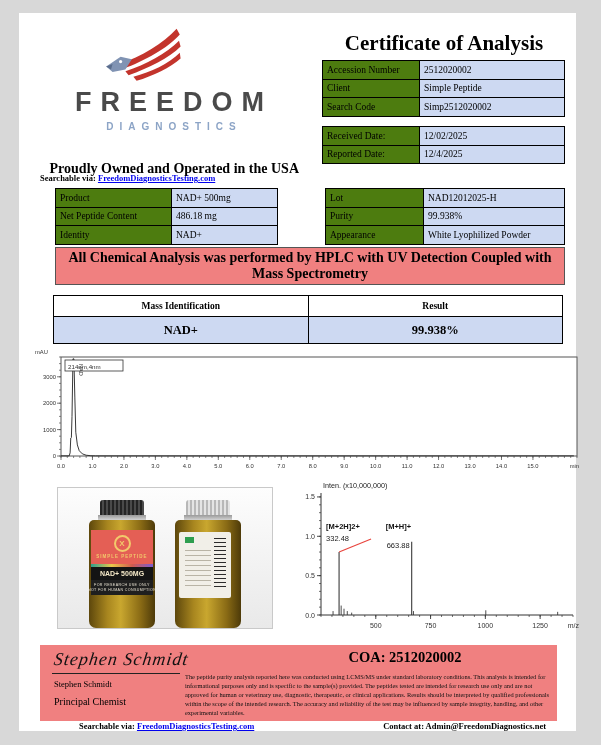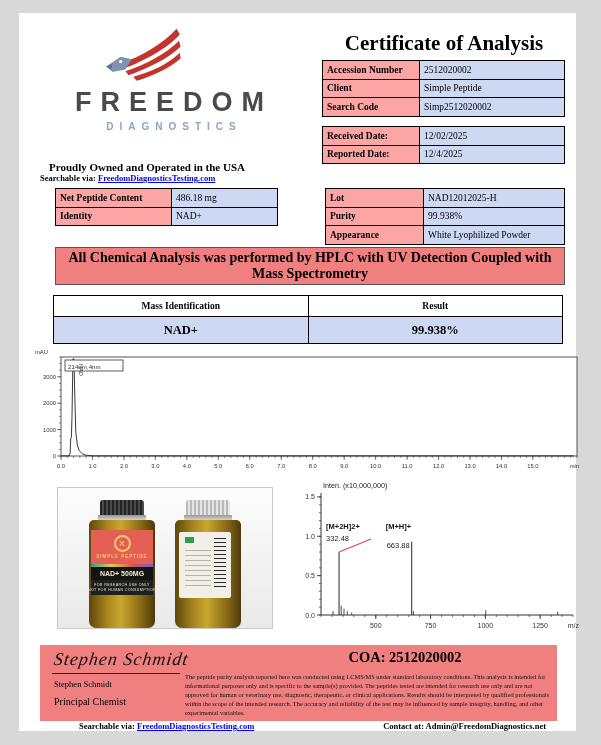--- a/index.html
+++ b/index.html
@@ -7,31 +7,31 @@
        font-family:"Liberation Serif",serif;}
   .page{position:absolute;left:19px;top:13px;width:557px;height:718px;background:#fff;}
 
   
   .logo-block{position:absolute;left:30px;top:14px;width:250px;text-align:center;}
   .eagle{margin-left:54px;display:block;}
   .brand{font-family:"Liberation Sans",sans-serif;font-weight:bold;font-size:27px;
          letter-spacing:9px;color:#4a4a4a;margin-top:2px;white-space:nowrap;}
   .brand-sub{font-family:"Liberation Sans",sans-serif;font-weight:bold;font-size:10px;
          letter-spacing:6px;color:#8ca4c6;margin-top:3px;white-space:nowrap;}
-  .tagline{position:absolute;left:30px;top:148px;width:250px;text-align:left;
-         font-size:11px;font-weight:bold;color:#000;}
+  .tagline{position:absolute;left:30px;top:148px;width:250px;text-align:right;
+         font-size:14px;font-weight:bold;color:#000;}
   .searchable-top{position:absolute;left:21px;top:160px;font-size:8.5px;font-weight:bold;}
   a.doclink{color:#0000ee;text-decoration:underline;font-weight:bold;}
 
   
   .title{position:absolute;left:300px;top:18px;width:250px;text-align:center;
          font-size:21px;font-weight:bold;color:#000;}
   table{border-collapse:collapse;font-family:"Liberation Serif",serif;}
   td{border:1px solid #000;padding:1px 4px;font-size:9.5px;height:15.5px;vertical-align:middle;}
-  td.lbl{background:#fca5a5;font-weight:bold;}
+  td.lbl{background:#4d7c0f;font-weight:normal;}
   td.val{background:#cdd9f2;}
   .info-table{position:absolute;left:303px;top:47px;width:243px;}
   .info-table td.lbl{width:88px;}
   .dates-table{position:absolute;left:303px;top:113px;width:243px;}
   .dates-table td.lbl{width:88px;}
   .product-table{position:absolute;left:36px;top:175px;width:223px;}
   .product-table td.lbl{width:107px;}
   .lot-table{position:absolute;left:306px;top:175px;width:240px;}
   .lot-table td.lbl{width:89px;}
 
@@ -153,20 +153,24 @@
         </tr>
     <tr>
           <td class="lbl">Reported Date:</td>
           <td class="val">12/4/2025</td>
         </tr>
   </tbody>
     </table>
 
   <table class="product-table">
     <tbody>
+        <tr>
+          <td class="lbl">Product</td>
+          <td class="val">NAD+ 500mg</td>
+        </tr>
     <tr>
           <td class="lbl">Net Peptide Content</td>
           <td class="val">486.18 mg</td>
         </tr>
     <tr>
           <td class="lbl">Identity</td>
           <td class="val">NAD+</td>
         </tr>
   </tbody>
     </table>

